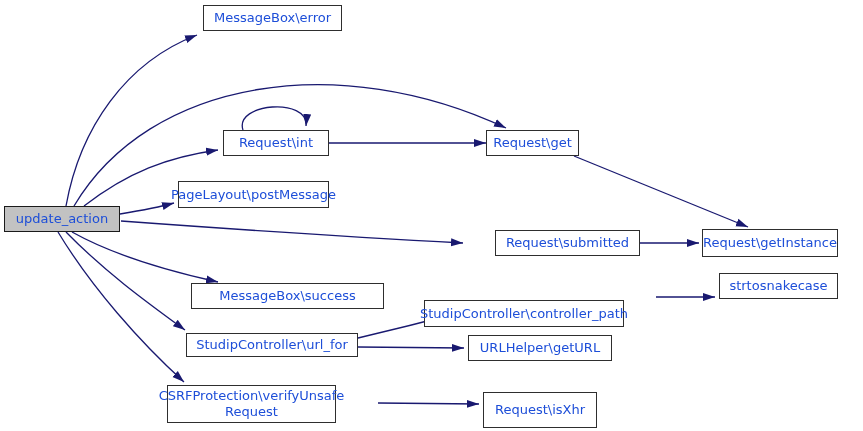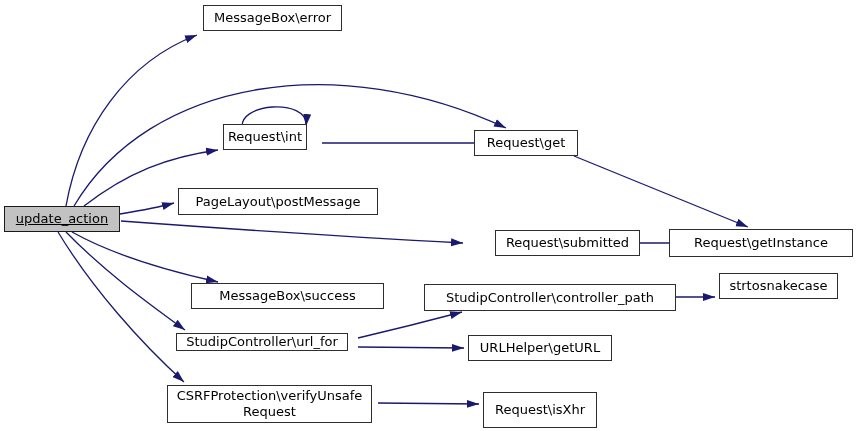--- a/index.html
+++ b/index.html
@@ -14,28 +14,28 @@
     position:absolute; left:0; top:0;
     width:863px; height:431px;
     pointer-events:none;
   }
   .node {
     position:absolute;
     box-sizing:border-box;
     display:flex; align-items:center; justify-content:center;
     background:#ffffff;
     border:1px solid #2e2e2e;
-    color:#000000;
+    color:#1d4ed8;
     font-size:13px;
     line-height:16px;
     text-align:center;
     white-space:pre-line;
     cursor:pointer;
   }
-  .node.hl { background:#c2c2c2; border-color:#1a1a1a;text-decoration:underline; }
+  .node.hl { background:#c2c2c2; border-color:#1a1a1a; }
 </style>
 </head>
 <body>
 
 <div class="canvas">
 
   <svg class="edges" width="863" height="431" viewBox="0 0 863 431" xmlns="http://www.w3.org/2000/svg">
     <defs>
       <marker id="arrow" markerUnits="userSpaceOnUse" markerWidth="13" markerHeight="10" refX="12" refY="5" orient="auto">
         <polygon points="0,1 12,5 0,9" fill="#191970"></polygon>
@@ -58,38 +58,38 @@
       <path d="M358,347 L464,348" marker-end="url(#arrow)"></path>
       <path d="M656,297 L715,297" marker-end="url(#arrow)"></path>
       <path d="M378,403 L479,404" marker-end="url(#arrow)"></path>
     </g>
   </svg>
 
   <div class="node hl" style="left:4px;top:206px;width:116px;height:26px">update_action</div>
 
   <div class="node" style="left:203px;top:5px;width:139px;height:26px">MessageBox\error</div>
 
-  <div class="node" style="left:223px;top:124px;width:84px;height:26px">Request\int</div>
+  <div class="node" style="left:223px;top:130px;width:106px;height:26px">Request\int</div>
 
-  <div class="node" style="left:474px;top:130px;width:104px;height:26px">Request\get</div>
+  <div class="node" style="left:486px;top:130px;width:93px;height:26px">Request\get</div>
 
-  <div class="node" style="left:178px;top:188px;width:200px;height:27px">PageLayout\postMessage</div>
+  <div class="node" style="left:178px;top:181px;width:151px;height:27px">PageLayout\postMessage</div>
 
   <div class="node" style="left:495px;top:230px;width:145px;height:26px">Request\submitted</div>
 
-  <div class="node" style="left:669px;top:229px;width:184px;height:28px">Request\getInstance</div>
+  <div class="node" style="left:702px;top:229px;width:136px;height:28px">Request\getInstance</div>
 
   <div class="node" style="left:191px;top:283px;width:193px;height:26px">MessageBox\success</div>
 
-  <div class="node" style="left:424px;top:284px;width:252px;height:27px">StudipController\controller_path</div>
+  <div class="node" style="left:424px;top:300px;width:200px;height:27px">StudipController\controller_path</div>
 
   <div class="node" style="left:719px;top:273px;width:119px;height:26px">strtosnakecase</div>
 
-  <div class="node" style="left:176px;top:333px;width:172px;height:18px">StudipController\url_for</div>
+  <div class="node" style="left:186px;top:333px;width:172px;height:24px">StudipController\url_for</div>
 
   <div class="node" style="left:468px;top:335px;width:144px;height:26px">URLHelper\getURL</div>
 
-  <div class="node" style="left:167px;top:385px;width:205px;height:38px">CSRFProtection\verifyUnsafe
+  <div class="node" style="left:167px;top:385px;width:169px;height:38px">CSRFProtection\verifyUnsafe
 Request</div>
 
   <div class="node" style="left:483px;top:392px;width:114px;height:36px">Request\isXhr</div>
 
 </div>
 
 </body></html>

